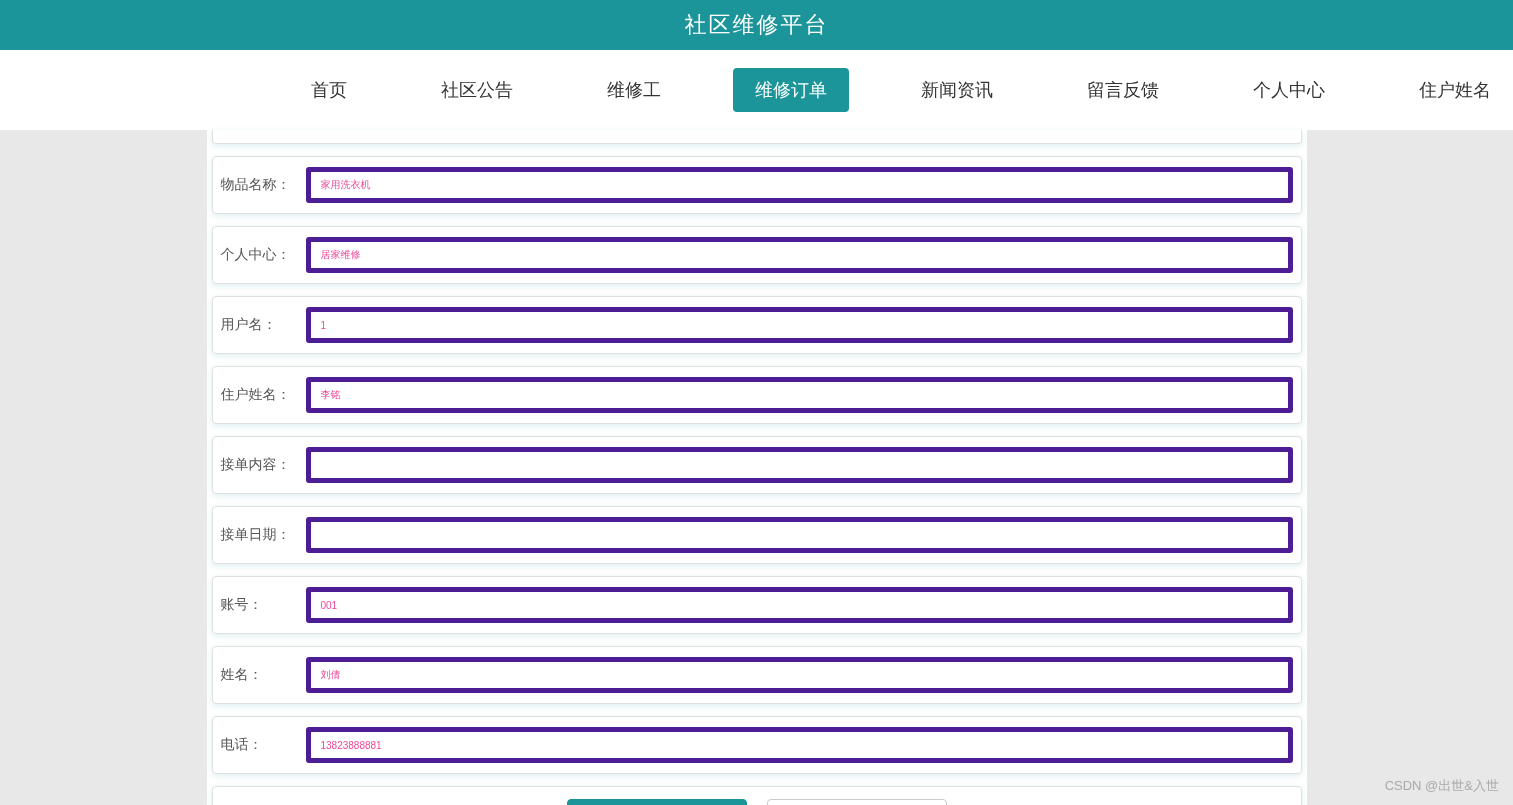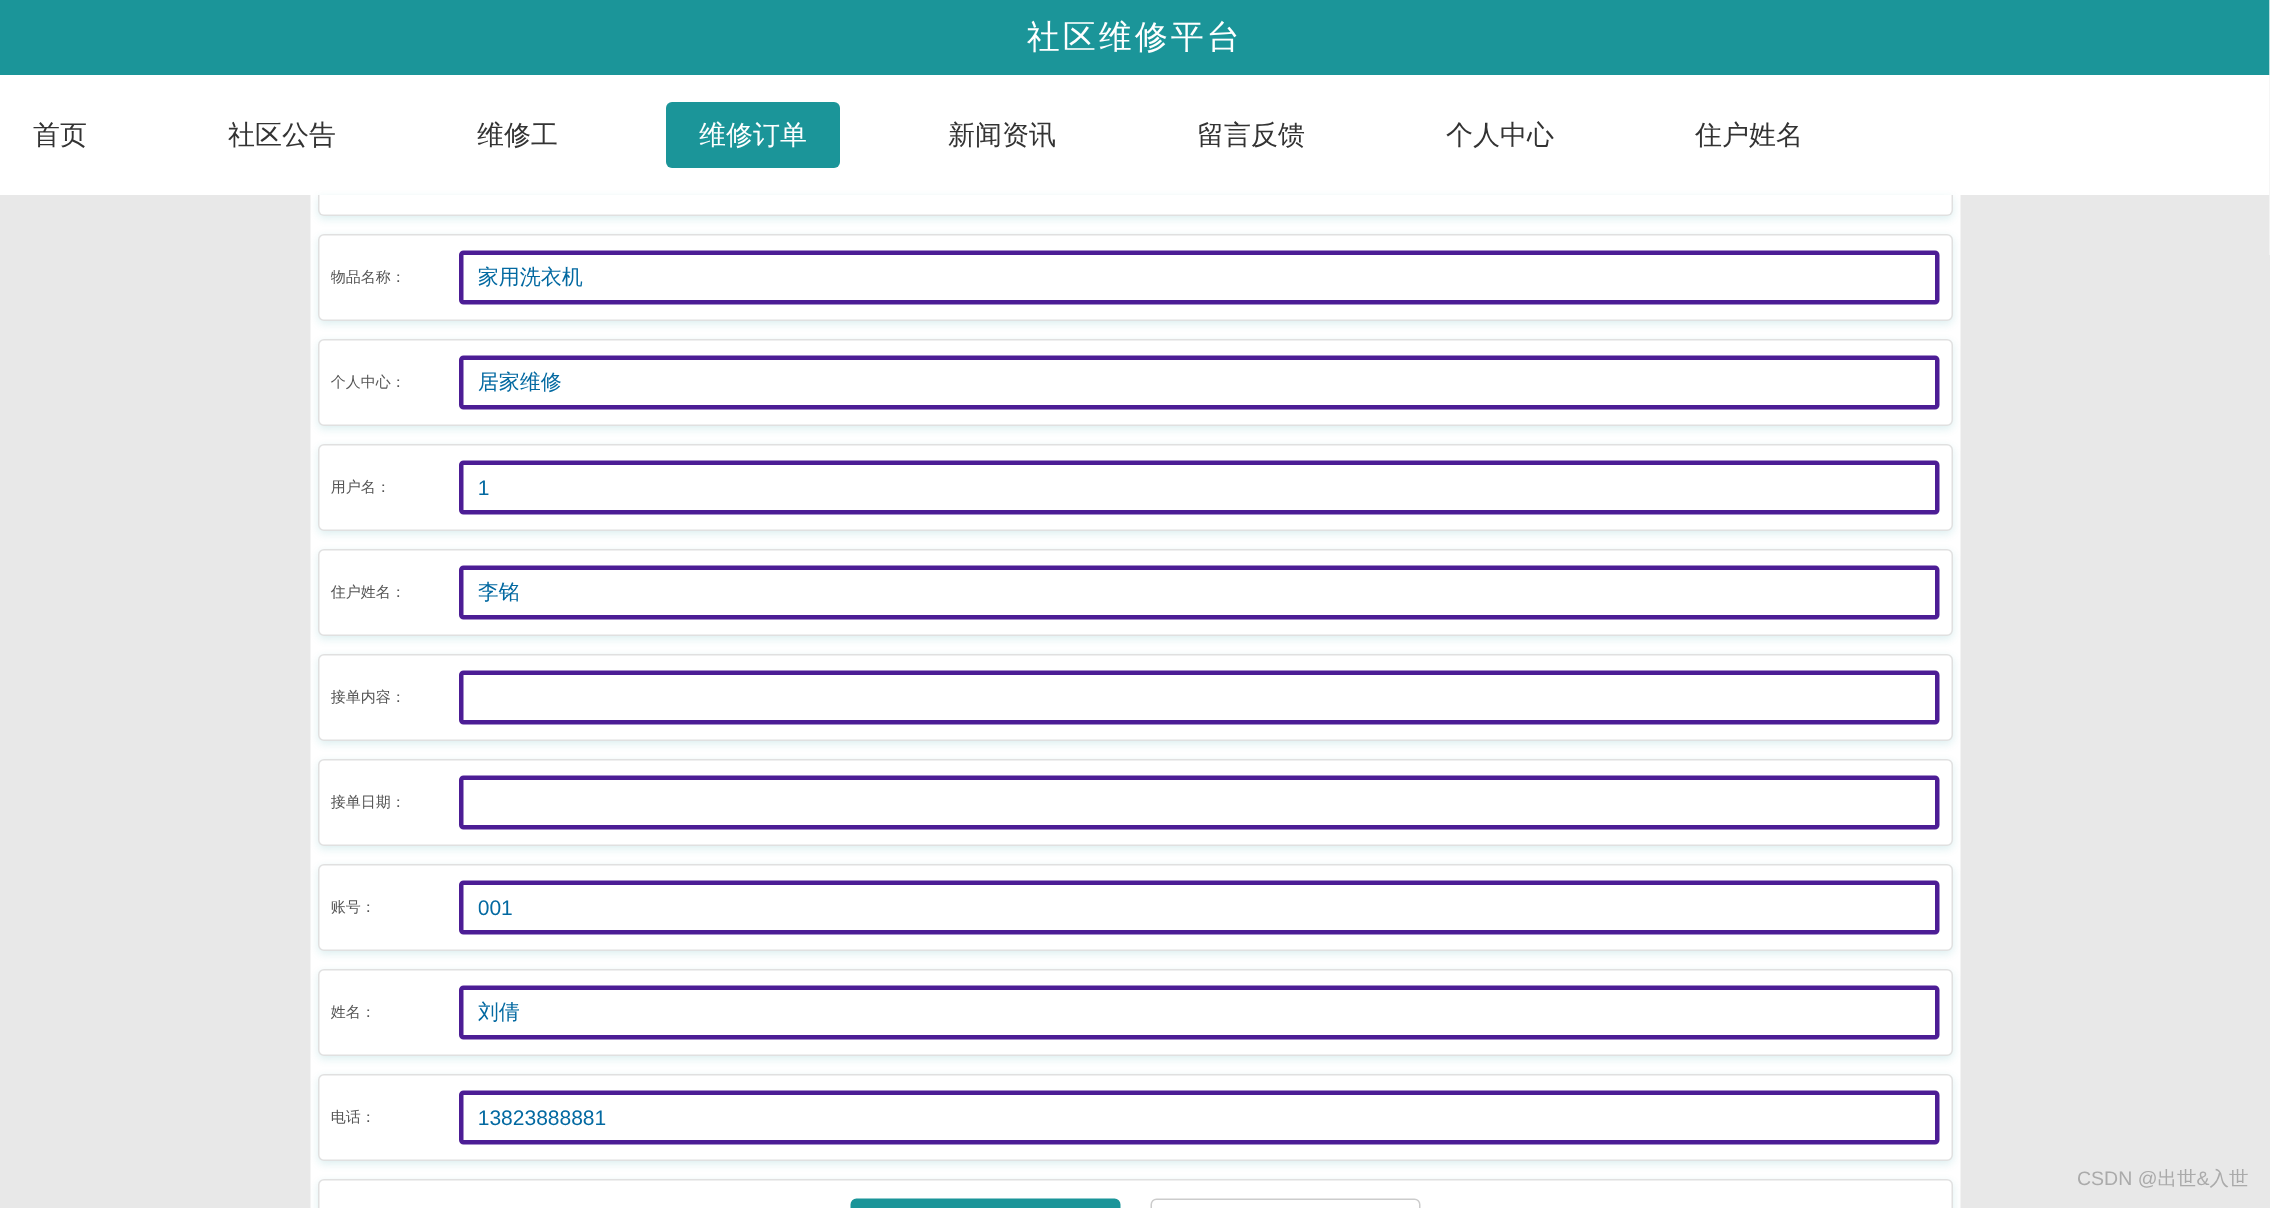--- a/index.html
+++ b/index.html
@@ -16,21 +16,21 @@
       background: #1b9599;
       color: #ffffff;
       text-align: center;
       padding: 10px 0;
       font-size: 22px;
       letter-spacing: 2px;
     }
     .nav-bar {
       background: #fff;
       display: flex;
-      justify-content: flex-start;
+      justify-content: flex-end;
       padding: 18px 0;
       gap: 50px;
     }
     .nav-item {
       color: #333;
       font-size: 18px;
       padding: 10px 22px;
       cursor: pointer;
       border-radius: 4px;
     }
@@ -62,31 +62,31 @@
       height: 14px;
       padding: 0;
       margin-top: 0;
       border-top: none;
       border-top-left-radius: 0;
       border-top-right-radius: 0;
     }
     .form-row label {
       width: 85px;
       color: #555;
-      font-size: 10px;
+      font-size: 14px;
       flex-shrink: 0;
     }
     .form-row input[type="text"] {
       flex: 1;
       height: 36px;
-      border: 3px solid #4c1d95;
+      border: 5px solid #4c1d95;
       border-radius: 3px;
       padding: 0 10px;
-      font-size: 14px;
-      color: #0369a1;
+      font-size: 10px;
+      color: #ec4899;
       outline: none;
     }
     .button-row {
       background: #fff;
       border: 1px solid #e0e0e0;
       box-shadow: 0 2px 6px rgba(27,149,153,0.15);
       border-radius: 4px;
       margin: 12px 5px 0 5px;
       display: flex;
       justify-content: center;

